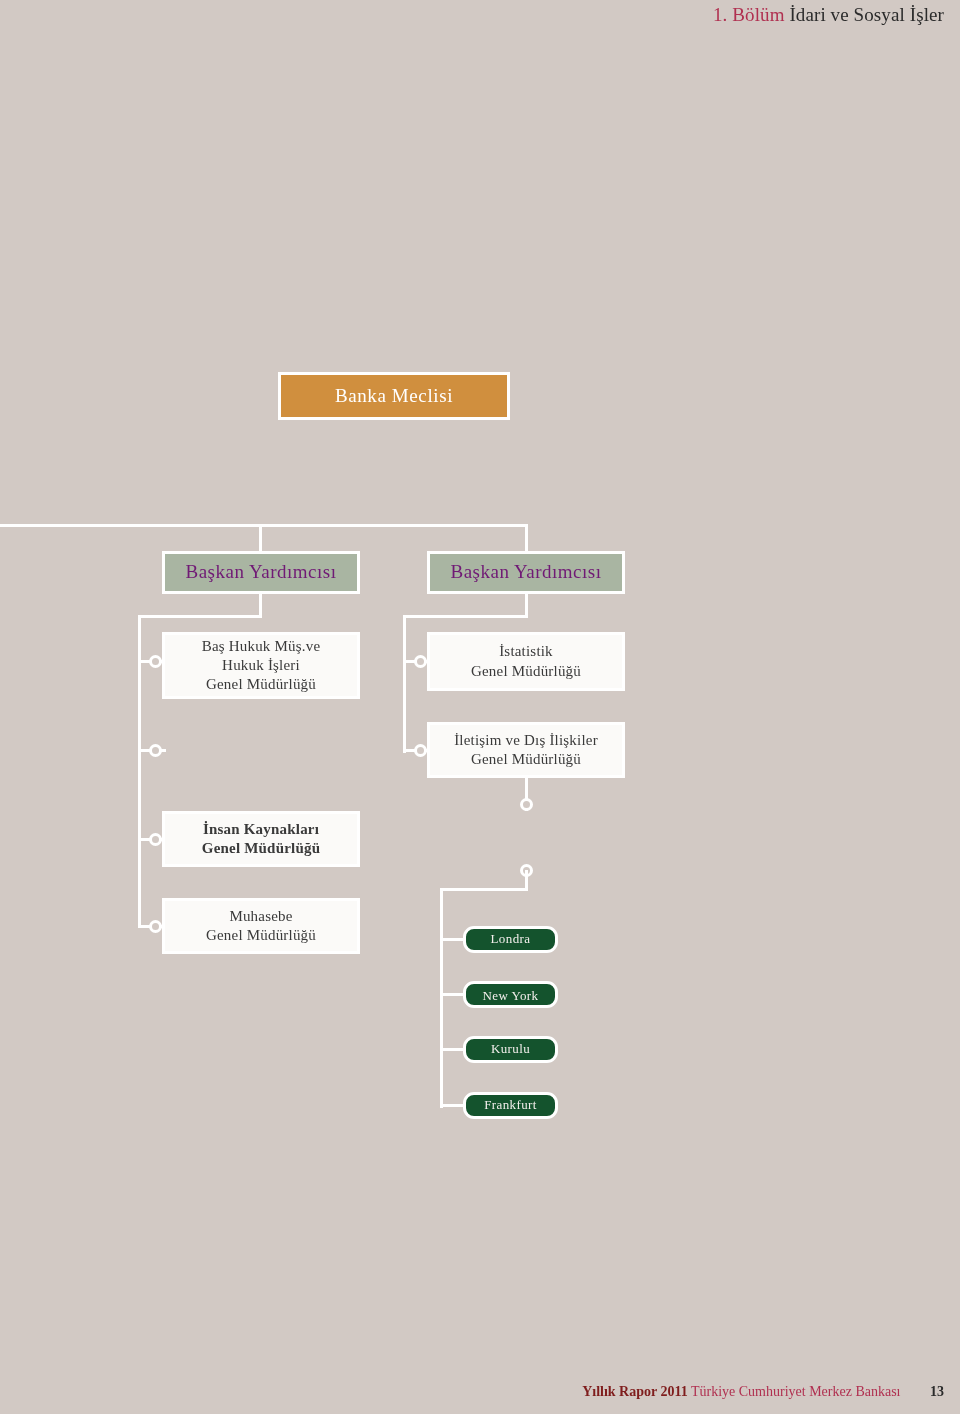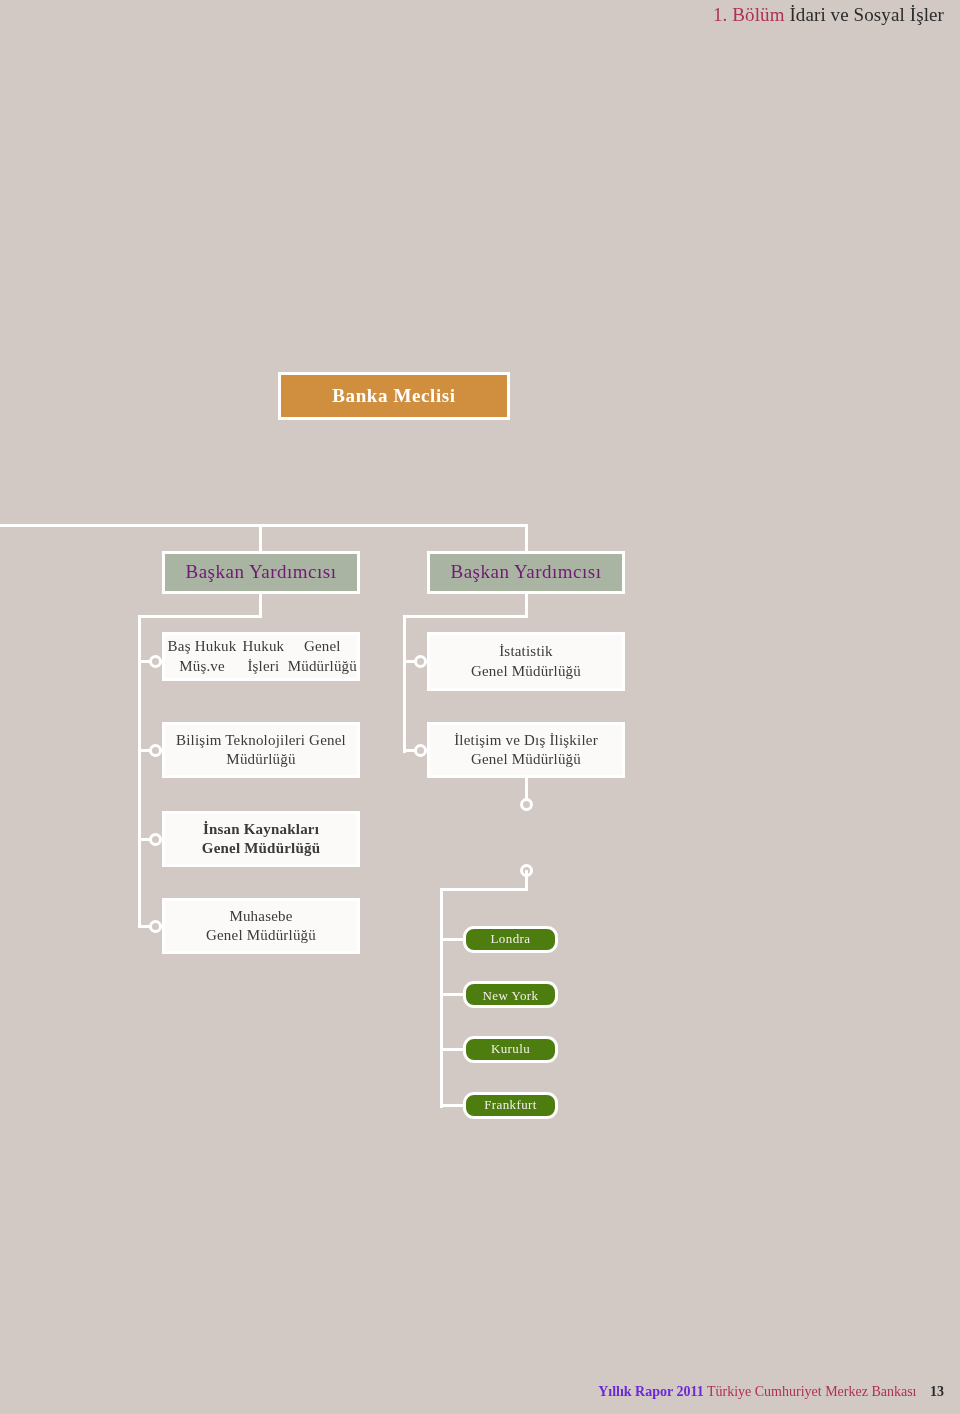--- a/index.html
+++ b/index.html
@@ -46,37 +46,36 @@
     justify-content: center;
     text-align: center;
     line-height: 1.28;
   }
 
   .node-orange {
     background: #d08f3e;
     color: #ffffff;
     font-size: 19px;
     letter-spacing: .6px;
-    font-weight: bold;
   }
   .node-green {
     background: #a9b5a2;
     color: #701a75;
     font-size: 19px;
     letter-spacing: .5px;
     align-items: center;
   }
   .node-white {
     background: #fbfaf8;
     color: #3a3a3a;
     font-size: 15px;
     letter-spacing: .2px;
   }
   .node-city {
-    background: #4d7c0f;
+    background: #14532d;
     color: #f3efec;
     font-size: 13px;
     letter-spacing: .4px;
     border-radius: 11px;
   }
 
   
   .line-h, .line-v {
     position: absolute;
     background: #ffffff;
@@ -95,23 +94,23 @@
   }
 
   
   #page-footer {
     position: absolute;
     bottom: 14px;
     right: 16px;
     font-size: 14px;
     white-space: nowrap;
   }
-  #page-footer .report-label { color: #6d28d9; font-weight: bold; }
+  #page-footer .report-label { color: #7f1d1d; font-weight: bold; }
   #page-footer .bank-name { color: #b03050; }
-  #page-footer .page-number { color: #2b2b2b; margin-left: 10px; font-weight: bold; }
+  #page-footer .page-number { color: #2b2b2b; margin-left: 26px; font-weight: bold; }
 </style>
 </head>
 <body>
 
 <div id="page-header">
   <span class="chapter-num">1. Bölüm</span>
   <span class="chapter-title">İdari ve Sosyal İşler</span>
 </div>
 
 <div id="org-chart">
@@ -144,30 +143,26 @@
 
   <div class="line-h" style="left:138px; top:749px; width:28px;"></div>
   <div class="dot" style="left:149px; top:744px;"></div>
 
   <div class="line-h" style="left:138px; top:838px; width:28px;"></div>
   <div class="dot" style="left:149px; top:833px;"></div>
 
   <div class="line-h" style="left:138px; top:925px; width:28px;"></div>
   <div class="dot" style="left:149px; top:920px;"></div>
 
-  <div class="node node-white" style="left:162px; top:632px; width:198px; height:49px; ">
+  <div class="node node-white" style="left:162px; top:632px; width:198px; height:67px; flex-direction:column;">
     <span>Baş Hukuk Müş.ve</span>
     <span>Hukuk İşleri</span>
     <span>Genel Müdürlüğü</span>
   </div>
 
-  <div class="node node-white" style="left:162px; top:722px; width:198px; height:56px; flex-direction:column;">
-    <span>Bilişim Teknolojileri Genel</span>
-    <span>Müdürlüğü</span>
-  </div>
 
   <div class="node node-white" style="left:162px; top:811px; width:198px; height:56px; flex-direction:column;font-weight:bold;">
     <span>İnsan Kaynakları</span>
     <span>Genel Müdürlüğü</span>
   </div>
 
   <div class="node node-white" style="left:162px; top:898px; width:198px; height:56px; flex-direction:column;">
     <span>Muhasebe</span>
     <span>Genel Müdürlüğü</span>
   </div>

